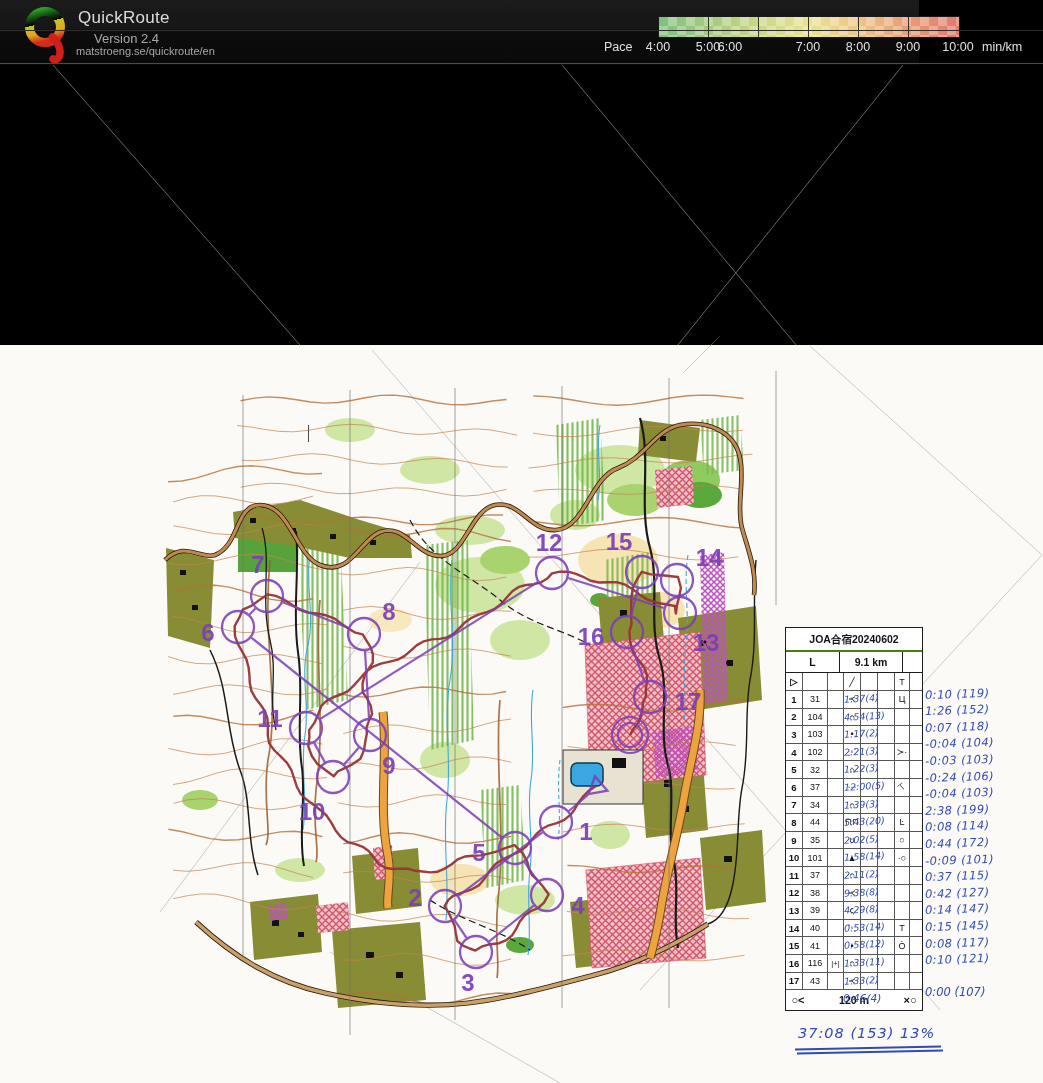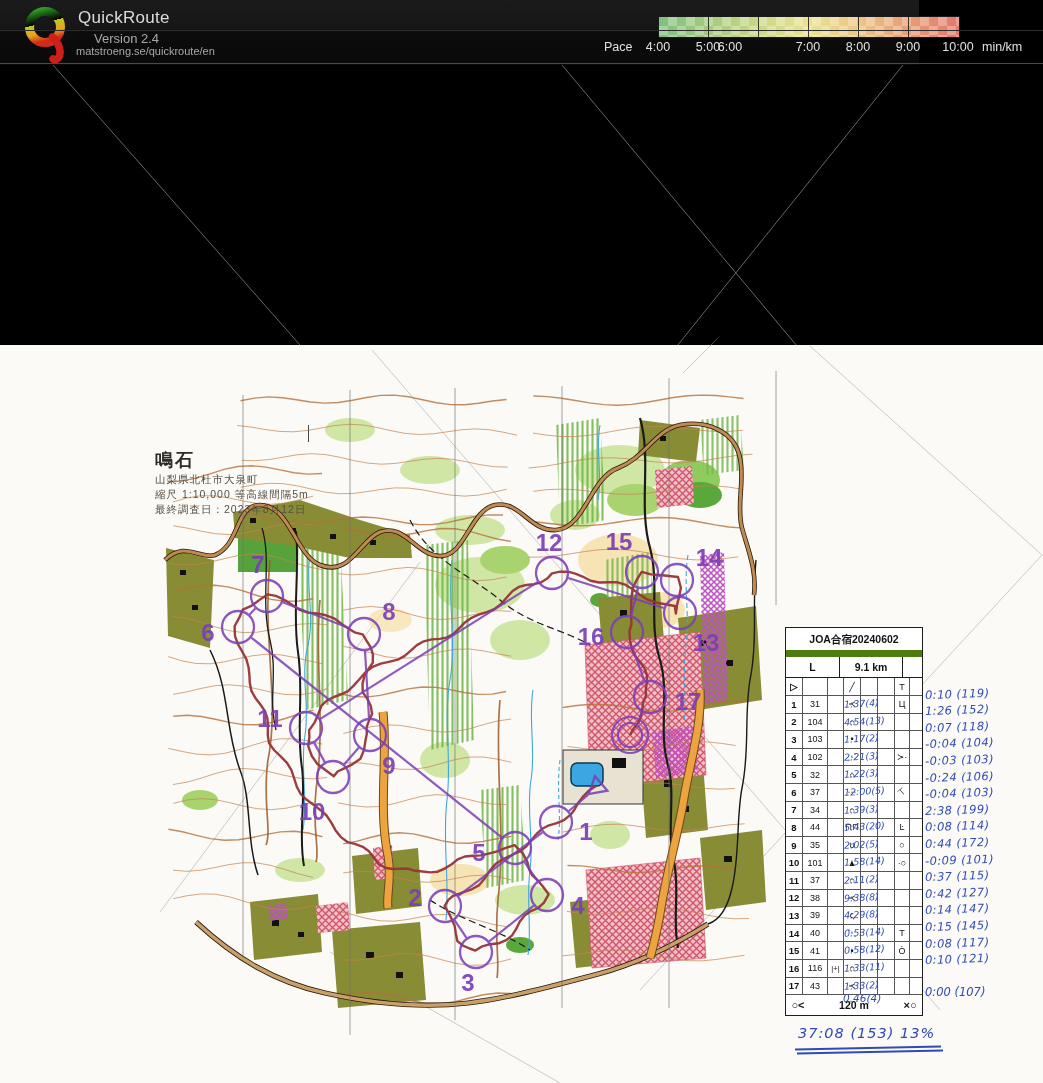--- a/index.html
+++ b/index.html
@@ -30,21 +30,21 @@
   #mapsvg{position:absolute;left:0;top:0;}
   
   #maptitle{position:absolute;left:155px;top:448px;color:#4a443c;}
   #maptitle .mt-main{font-size:18px;font-weight:bold;color:#2e2a24;letter-spacing:2px;}
   #maptitle .mt-line{font-size:10.5px;line-height:15px;letter-spacing:1px;color:#564f45;}
   .title-tick{position:absolute;left:308px;top:425px;width:1px;height:17px;background:#4a4a4a;}
   
   #sheet{position:absolute;left:785px;top:627px;width:138px;background:rgba(255,255,255,.95);
     border:1.6px solid #1d1d1d;box-sizing:border-box;color:#111;}
   .sh-title{height:22px;line-height:22px;text-align:center;font-weight:bold;font-size:10.5px;
-    border-bottom:7px solid #4d7c0f;}
+    border-bottom:2px solid #4d7c0f;}
   .sh-sub{display:flex;height:20px;border-bottom:1px solid #1d1d1d;font-weight:bold;font-size:10.5px;}
   .sh-sub div{border-right:1px solid #1d1d1d;display:flex;align-items:center;justify-content:center;}
   .sh-row{display:flex;height:16.6px;border-bottom:1px solid #555;position:relative;}
   .sh-cell{border-right:1px solid #555;box-sizing:border-box;display:flex;align-items:center;
     justify-content:center;font-size:9px;overflow:visible;}
   .cA{width:17px;font-weight:bold;font-size:9.5px;}
   .cB{width:25px;font-size:9px;}
   .cC{width:16px;font-size:7.5px;}
   .cD{width:17px;}
   .cE{width:17px;}
@@ -382,26 +382,20 @@
         <text x="591" y="645" fill="#7b3fb5" font-size="24" font-weight="bold" text-anchor="middle" font-family="&quot;Liberation Sans&quot;,sans-serif" opacity="0.92">16</text>
         <circle cx="650" cy="697" r="16" fill="none" stroke="#7b3fb5" stroke-width="2.3" opacity="0.88"></circle>
         <text x="688" y="710" fill="#7b3fb5" font-size="24" font-weight="bold" text-anchor="middle" font-family="&quot;Liberation Sans&quot;,sans-serif" opacity="0.92">17</text>
         <polygon points="588.6,794.1 595.0,776.2 607.4,790.7" fill="none" stroke="#7b3fb5" stroke-width="2.3" opacity="0.88"></polygon>
         <circle cx="630" cy="735" r="12" fill="none" stroke="#7b3fb5" stroke-width="2.2" opacity="0.88"></circle>
         <circle cx="630" cy="735" r="18" fill="none" stroke="#7b3fb5" stroke-width="2.2" opacity="0.88"></circle>
       </g>
   </svg>
 
   <div class="title-tick"></div>
-  <div id="maptitle">
-    <div class="mt-main">鳴石</div>
-    <div class="mt-line">山梨県北杜市大泉町</div>
-    <div class="mt-line">縮尺 1:10,000 等高線間隔5m</div>
-    <div class="mt-line">最終調査日：2023年8月12日</div>
-  </div>
 
   <div id="sheet">
     <div class="sh-title">JOA合宿20240602</div>
     <div class="sh-sub">
       <div style="width:53px">L</div>
       <div style="width:62px">9.1 km</div>
       <div style="flex:1;border-right:none"></div>
     </div>
     <div id="sheet-rows">
         <div class="sh-row" style="height: 17px;">

